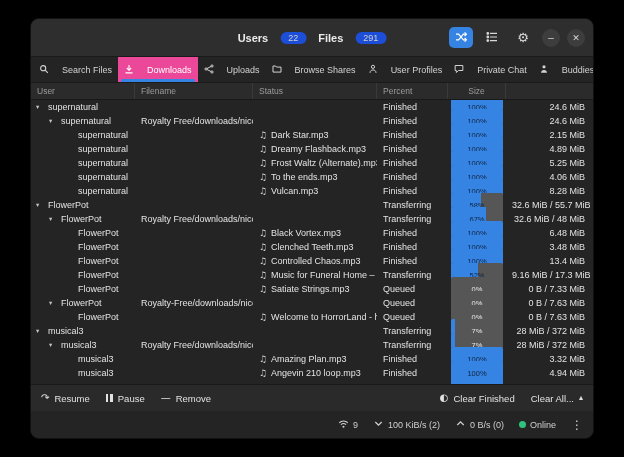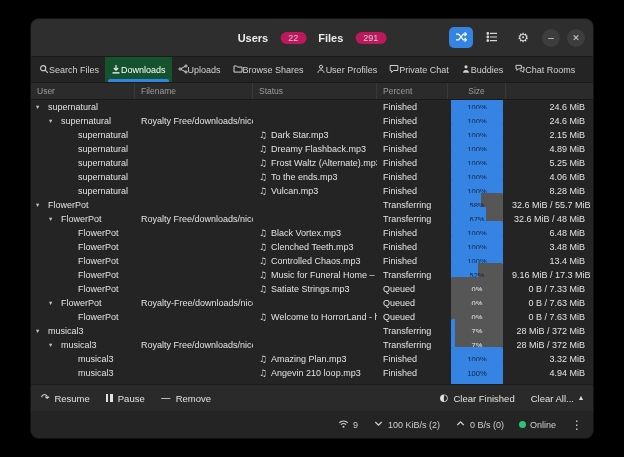--- a/index.html
+++ b/index.html
@@ -11,39 +11,39 @@
             background:#242424; border:1px solid #121212; border-radius:9px;
             overflow:hidden; display:flex; flex-direction:column;
             box-shadow:0 6px 22px rgba(0,0,0,.75), inset 0 1px 0 rgba(255,255,255,.05); }
 
   
   .headerbar { height:38px; flex:0 0 38px; background:#2e2e2e; border-bottom:1px solid #1a1a1a;
                display:flex; align-items:center; padding:0 8px; position:relative; }
   .header-center { position:absolute; left:50%; transform:translateX(-50%);
                    display:flex; align-items:center; gap:12px; }
   .header-label { font-size:11px; font-weight:bold; color:#ececec; }
-  .badge { background:#be185d; color:#cfcfcf; font-size:9px; padding:1px 8px; border-radius:9px;text-align:center; }
+  .badge { background:#1d4ed8; color:#cfcfcf; font-size:9px; padding:1px 8px; border-radius:9px;text-align:center; }
   .header-right { margin-left:auto; display:flex; align-items:center; gap:7px; }
   .hbtn { width:24px; height:21px; display:flex; align-items:center; justify-content:center;
           border-radius:5px; color:#d8d8d8; }
   .hbtn.accent { background:#3584e4; color:#fff; }
   .hbtn svg { width:12px; height:12px; }
   .gear { font-family:"DejaVu Sans",sans-serif; font-size:13px; }
   .winbtn { width:18px; height:18px; border-radius:50%; background:#3d3d3d; color:#d6d6d6;
             display:flex; align-items:center; justify-content:center; font-size:9px;
             font-family:"DejaVu Sans",sans-serif; }
   .winbtn:first-of-type { margin-left:5px; }
 
   
   .tabbar { height:26px; flex:0 0 26px; display:flex; align-items:stretch; background:#242424;
             border-bottom:1px solid #1a1a1a; padding:0 2px; }
-  .tab { display:flex; align-items:center; gap:0; padding:0 6px; font-size:9px;
+  .tab { display:flex; align-items:center; gap:13px; padding:0 6px; font-size:9px;
          color:#d2d2d2; position:relative; white-space:nowrap; }
   .tab svg { width:10px; height:10px; flex:0 0 10px; }
-  .tab.active { color:#fff; background:#14532d; }
+  .tab.active { color:#fff; background:#ec4899; }
   .tab.active::after { content:""; position:absolute; left:3px; right:3px; bottom:0;
                        height:3px; background:#3584e4; border-radius:2px 2px 0 0; }
 
   
   .cols { display:grid; grid-template-columns:104px 118px 124px 71px 58px 1fr;
           height:17px; flex:0 0 17px; background:#2b2b2b; border-bottom:1px solid #191919; }
   .col { font-size:8.5px; color:#9c9c9c; display:flex; align-items:center; padding:0 6px;
          border-right:1px solid #3a3a3a; overflow:hidden; white-space:nowrap; }
   .col:nth-child(5) { justify-content:center; }
   .col:nth-child(6) { justify-content:flex-end; border-right:none; }

